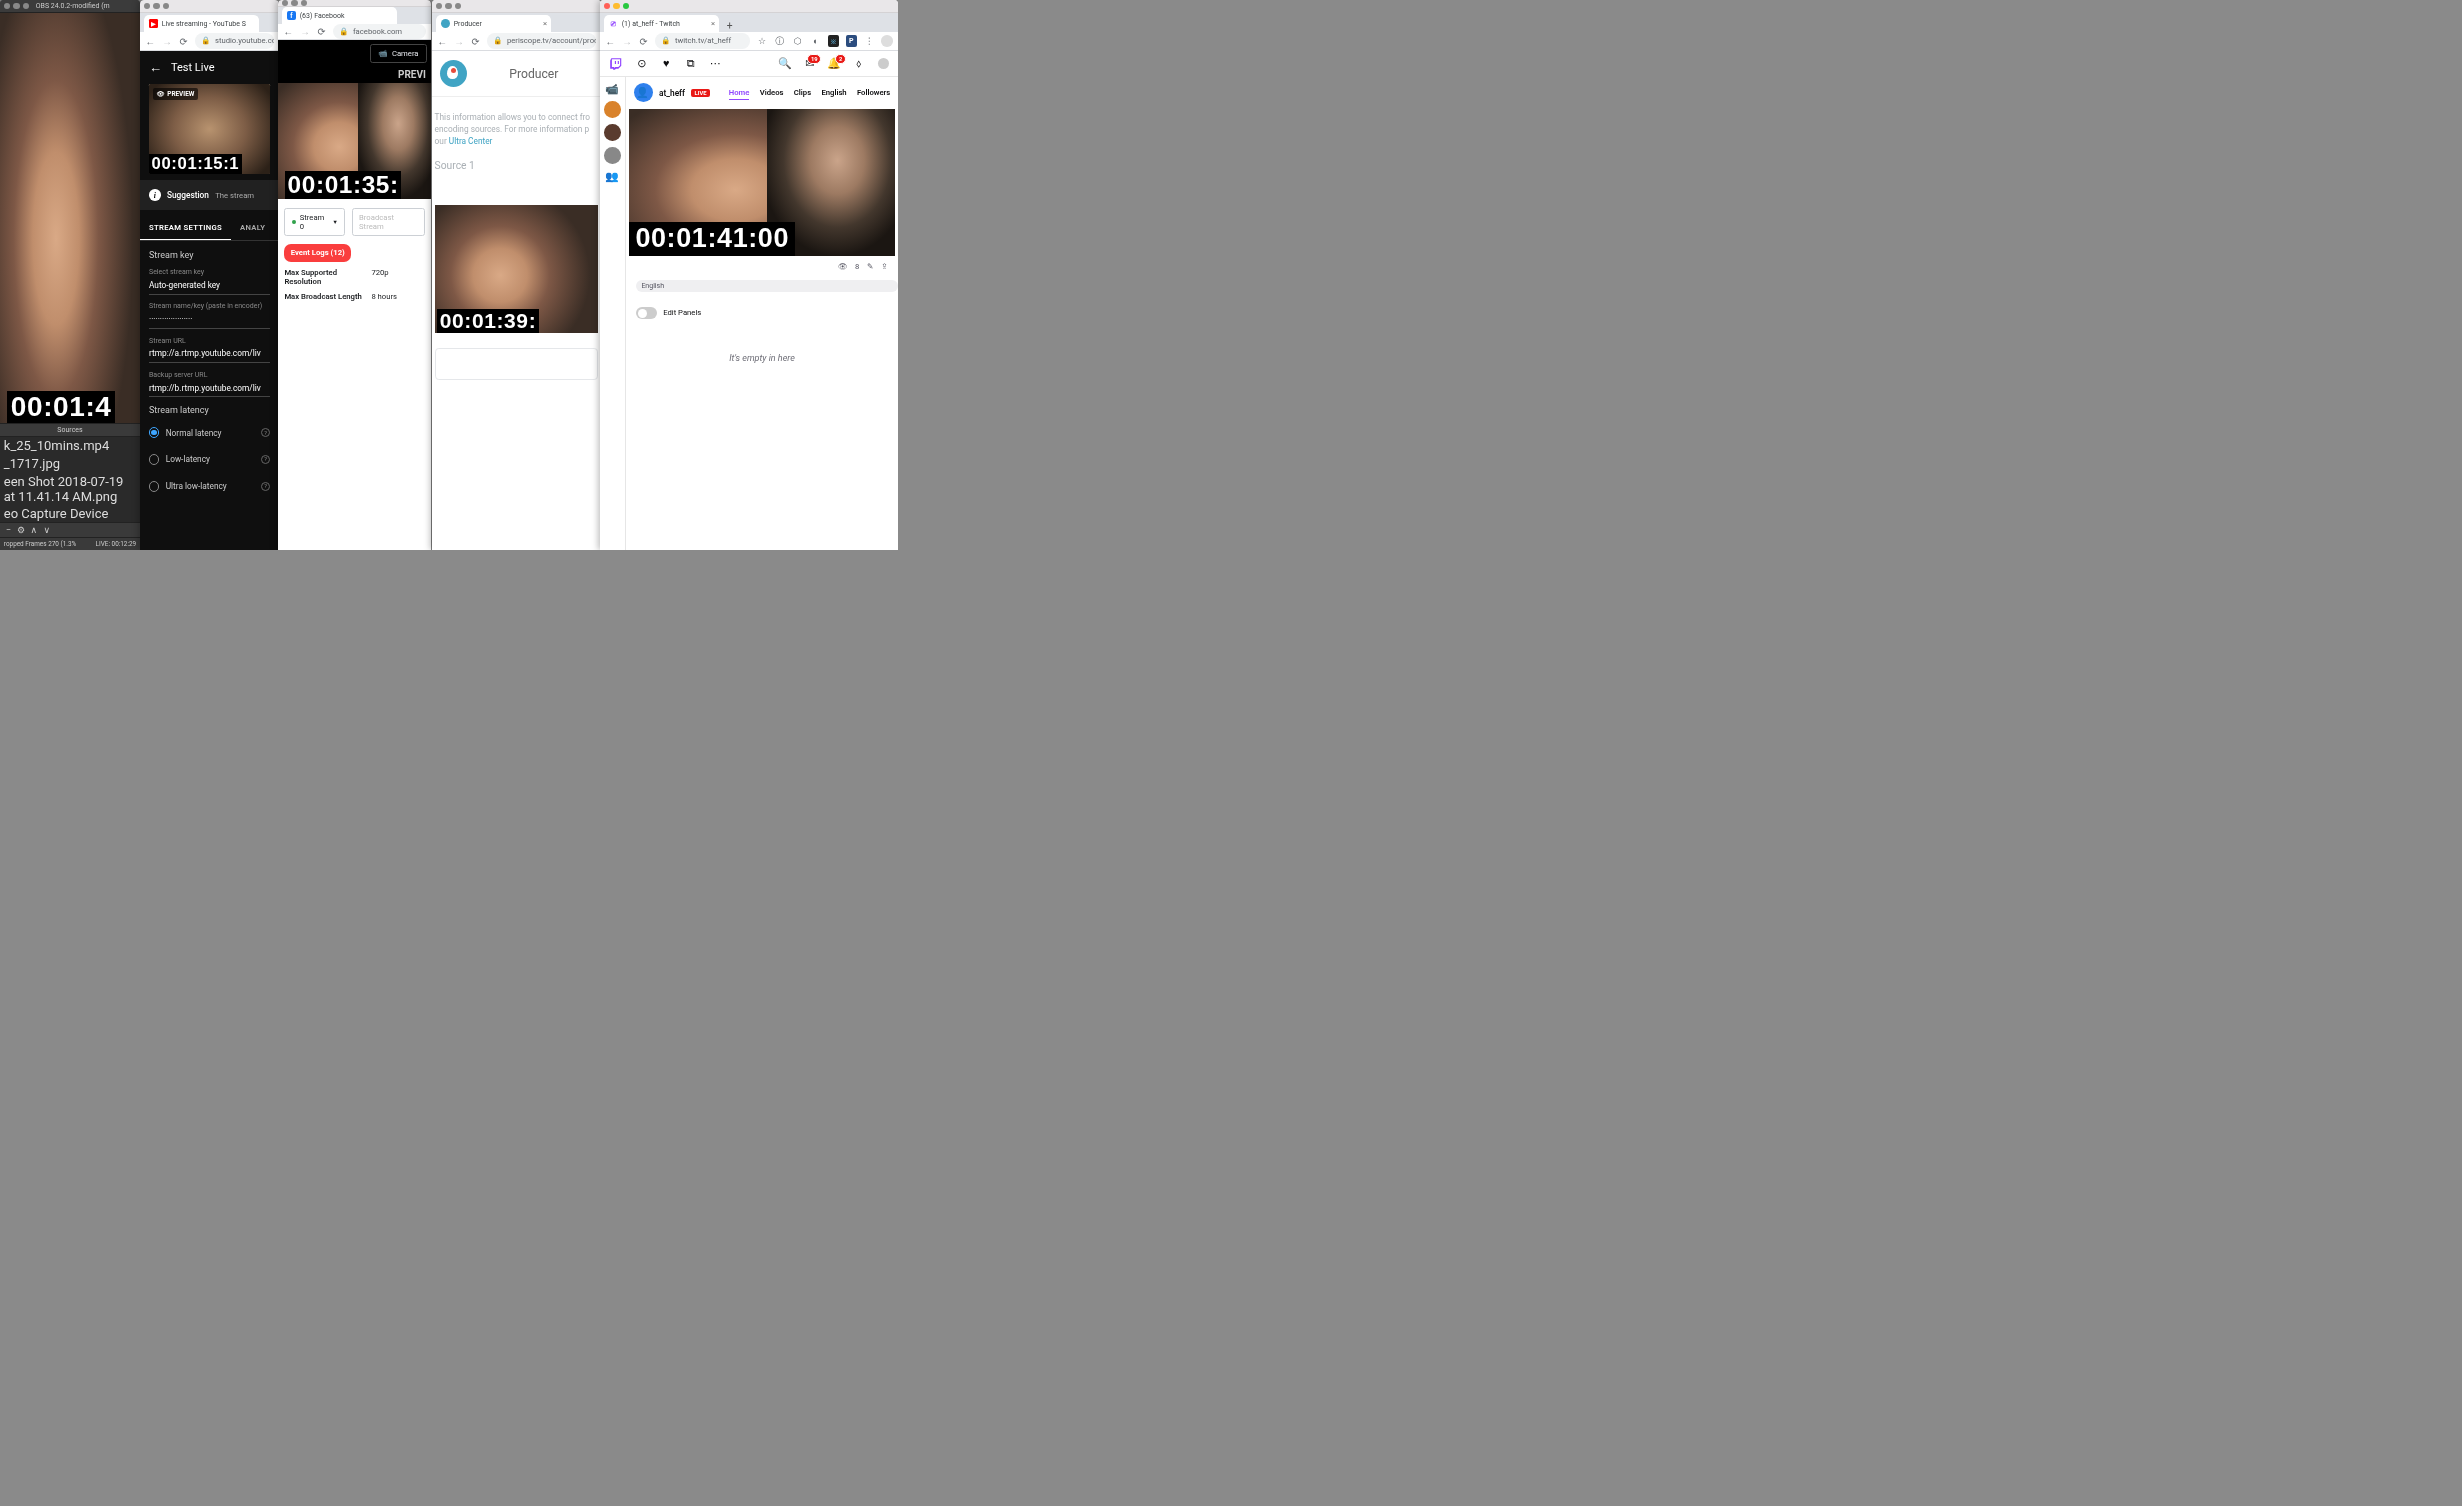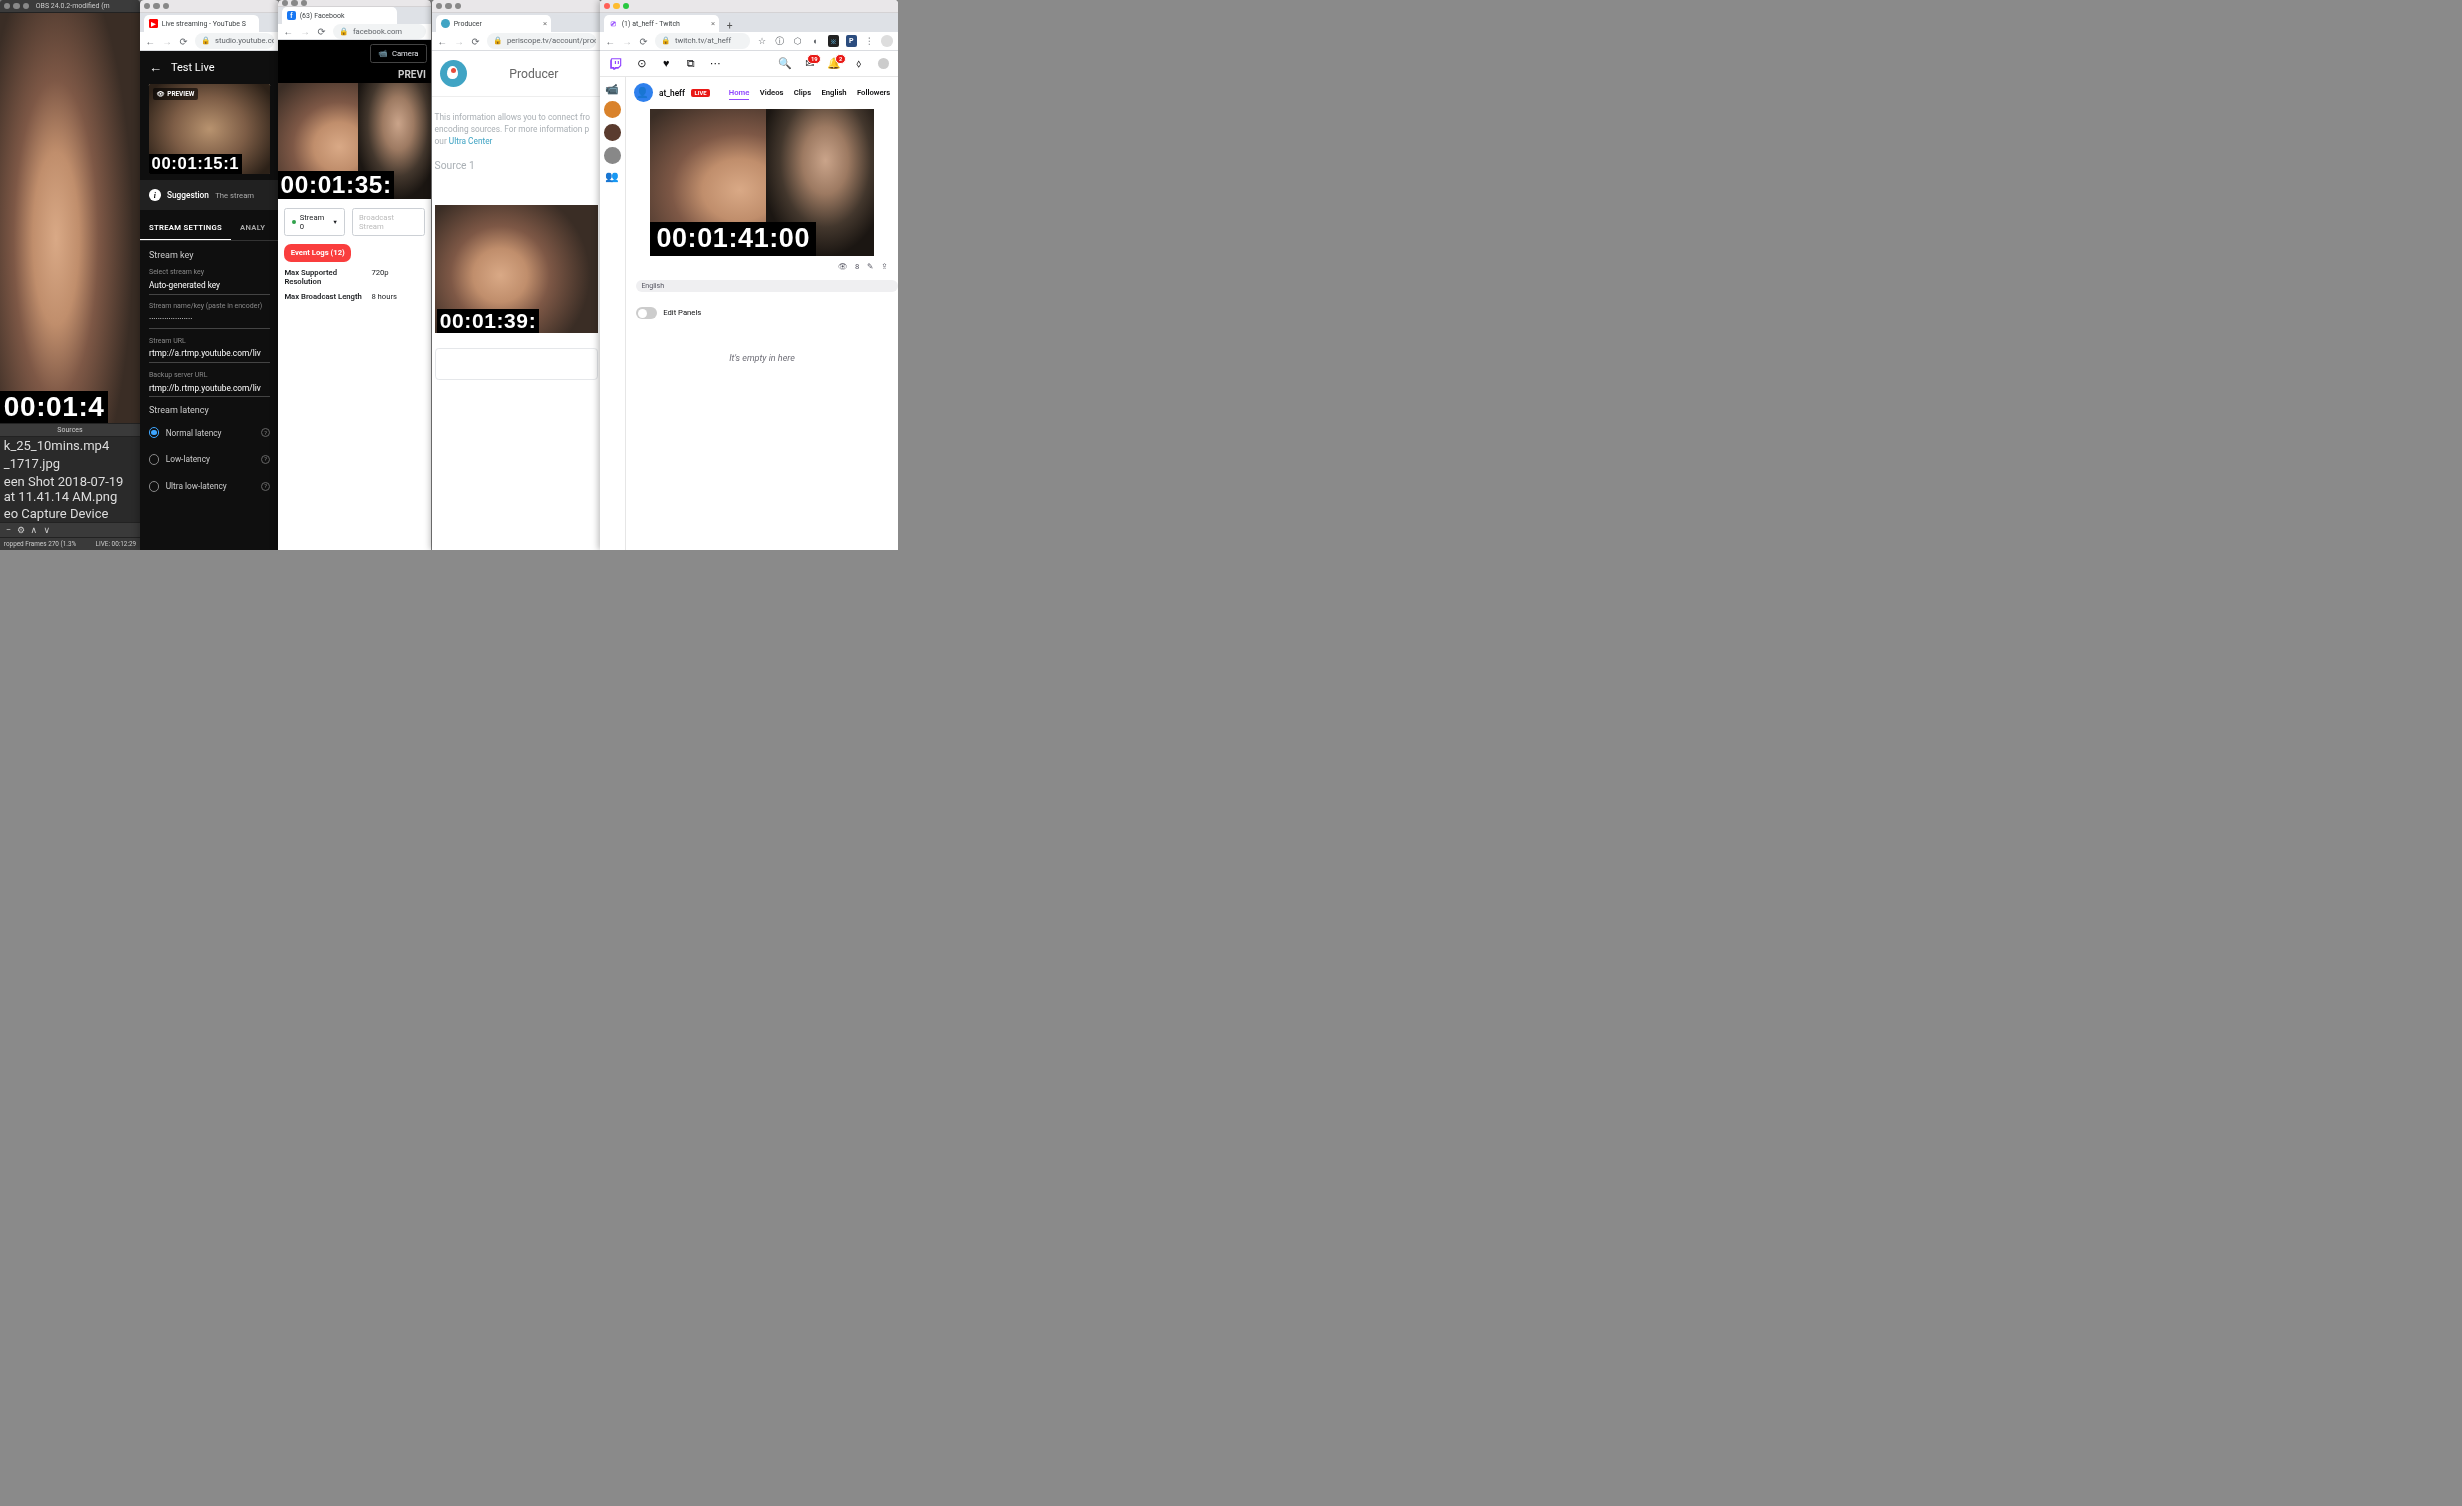--- a/index.html
+++ b/index.html
@@ -36,21 +36,21 @@
   .newtab{width:14px;height:14px;border-radius:50%;display:flex;align-items:center;justify-content:center;font-size:10.3px;color:#555}
 
   
   .urlbar{height:19px;background:#fff;display:flex;align-items:center;gap:6.4px;padding:0 5.1px;border-bottom:0.6px solid #dadce0}
   .nav-icn{width:10.3px;height:10.3px;display:flex;align-items:center;justify-content:center;color:#5f6368;font-size:9.6px}
   .addr{flex:1;height:15.4px;background:#f1f3f4;border-radius:7.7px;display:flex;align-items:center;padding:0 6.4px;gap:3.8px;font-size:7.7px;color:#5f6368;overflow:hidden;white-space:nowrap}
   .ext{width:11.5px;height:11.5px;display:flex;align-items:center;justify-content:center;font-size:9px;color:#5f6368}
 
   
   .feed{position:relative;overflow:hidden;background:linear-gradient(180deg,#c9bca3 0%,#d8cdb6 35%,#b79b80 60%,#5a4435 100%)}
-  .tc-overlay{position:absolute;left:0;bottom:0;background:#000;color:#fff;font-family:"Arial Black",Arial,sans-serif;font-weight:900;letter-spacing:0.6px;white-space:nowrap}
+  .tc-overlay{position:absolute;left:7px;bottom:0;background:#000;color:#fff;font-family:"Arial Black",Arial,sans-serif;font-weight:900;letter-spacing:0.6px;white-space:nowrap}
   .person{position:absolute;inset:0;background:radial-gradient(ellipse 55% 70% at 40% 55%,#d9a986 0%,#c08e6c 30%,#7e5846 55%,#3a2d25 100%)}
 
   
   #obs{left:0;width:140px;background:#3c3c3c;color:#ddd}
   #obs .mac-bar{justify-content:flex-start}
   #obs-feed{flex:1;min-height:0}
   #obs-feed .tc-overlay{font-size:28px;padding:0 3.8px}
   .obs-panel-title{background:#3a3a3a;text-align:center;font-size:7px;color:#ccc;padding:1.9px 0;border-top:0.6px solid #222;border-bottom:0.6px solid #222}
   .obs-list{background:#2a2a2a;font-size:13px;color:#ddd}
   .obs-list div{padding:1.3px 3.8px}
@@ -126,21 +126,21 @@
   .tw-rail{width:26px;border-right:0.6px solid #e6e6e6;display:flex;flex-direction:column;align-items:center;gap:6.4px;padding:6.4px 0}
   .rail-av{width:16.7px;height:16.7px;border-radius:50%;background:#444}
   .tw-main{flex:1;display:flex;flex-direction:column;overflow:hidden}
   .tw-ch{display:flex;align-items:center;gap:6.4px;padding:6.4px 7.7px}
   .tw-av{width:19px;height:19px;border-radius:50%;background:#2f80ed;display:flex;align-items:center;justify-content:center;color:#fff;font-size:10.3px}
   .tw-un{font-size:8.3px;font-weight:600}
   .tw-live{background:#e91916;color:#fff;font-size:5.8px;font-weight:bold;padding:1.3px 3.2px;border-radius:1.9px}
   .tw-tabs{margin-left:auto;display:flex;gap:10.3px;font-size:7.7px;font-weight:600}
   .tw-tabs div{padding:2.6px 0}
   .tw-tabs .act{color:#9146ff;border-bottom:1.3px solid #9146ff}
-  #tw-feed{height:147px;margin:0 24px}
+  #tw-feed{height:147px;margin:0 3px}
   #tw-feed .tc-overlay{font-size:27px;padding:1.3px 6.4px;left:0}
   .tw-under{display:flex;justify-content:flex-end;align-items:center;gap:7.7px;padding:6.4px 10.3px;font-size:7.7px;color:#53535f}
   .tw-lang{background:#efeff1;border-radius:6.4px;font-size:7px;padding:1.9px 5.1px;color:#53535f;margin:2.6px 0 3.8px 10.3px;display:inline-block}
   .tw-edit{display:flex;align-items:center;gap:6.4px;padding:11.5px 10.3px;font-size:7.7px}
   .toggle{width:20.5px;height:11.5px;background:#ccc;border-radius:6.4px;position:relative}
   .toggle::after{content:"";position:absolute;left:1.3px;top:1.3px;width:9px;height:9px;background:#fff;border-radius:50%}
   .tw-empty{text-align:center;font-style:italic;color:#6d6d76;font-size:9px;margin-top:23px}
 
   .person2{position:absolute;top:0;right:0;bottom:0;width:48%;background:radial-gradient(ellipse 60% 65% at 55% 35%,#caa48a 0%,#9d7a62 35%,#43372d 70%,#1b1612 100%)}
 </style>

